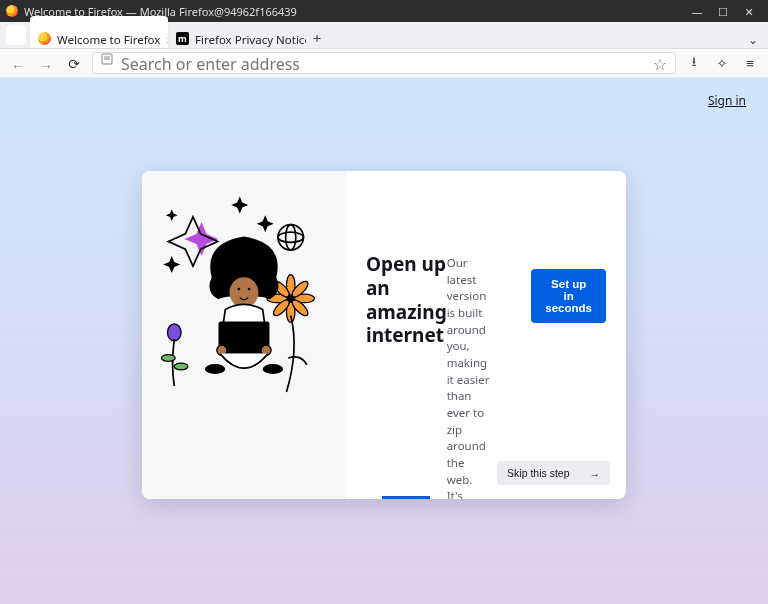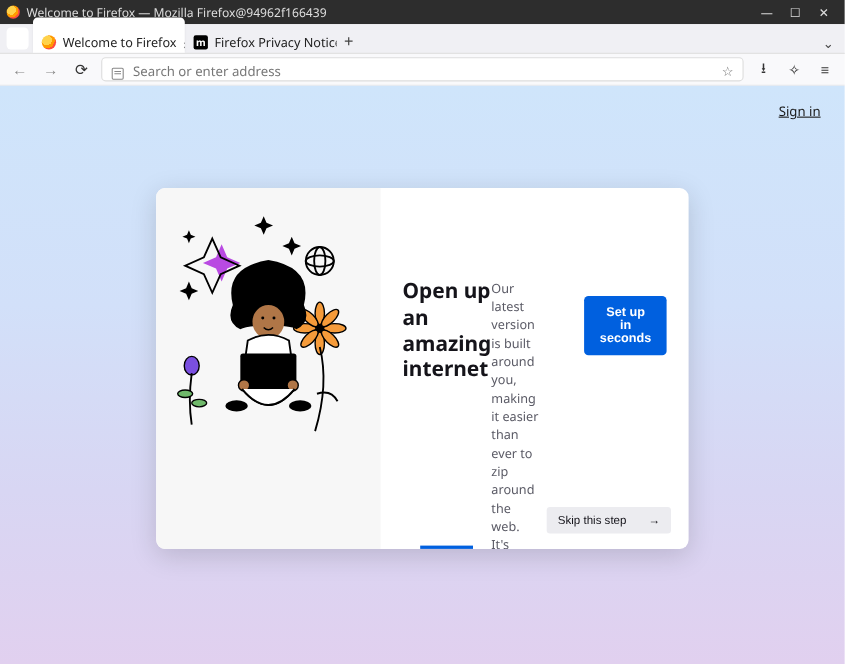--- a/index.html
+++ b/index.html
@@ -18,21 +18,21 @@
   .tabicon.firefox { background: radial-gradient(circle at 35% 35%, #ffd24a 0 38%, #ff9b00 38% 60%, #ff4f3d 60% 82%, #9535ff 82% 100%); }
   .tabicon.moz { background:#000; color:#fff; border-radius:2px; font-size:9px; line-height:13px; text-align:center; font-weight:700; }
   .tab .close { margin-left:auto; font-size:12px; color:#555; cursor:pointer; }
   .newtab { width:22px; text-align:center; font-size:15px; color:#444; cursor:pointer; }
   .tabstrip .right { margin-left:auto; display:flex; align-items:center; }
   .tabstrip .chev { width:22px; text-align:center; font-size:12px; color:#444; cursor:pointer; }
   
   .toolbar { height: 29px; background: #f9f9fb; display:flex; align-items:center; padding: 0 8px; gap: 8px; border-bottom:1px solid #e8e8ec; }
   .nav-icon { width:20px; display:flex; align-items:center; justify-content:center; color:#888; cursor:default; font-size:14px; }
   .nav-icon.clickable { color:#333; cursor:pointer; }
-  .urlbar { flex:1; height: 22px; background:#fff; border:1px solid #ddd; border-radius: 4px; display:flex; align-items:flex-end; padding: 0 8px; gap:8px; font-size: 12px; color:#777; }
+  .urlbar { flex:1; height: 22px; background:#fff; border:1px solid #ddd; border-radius: 4px; display:flex; align-items:flex-start; padding: 0 8px; gap:8px; font-size: 16px; color:#777; }
   .urlbar .bookmark { margin-left:auto; cursor:pointer; }
   .rt-icon { width:20px; text-align:center; color:#333; font-size:13px; cursor:pointer; }
   
   .content { position:relative; height: 526px; background: linear-gradient(180deg, #cfe5fb 0%, #d2e0f9 38%, #d8d6f3 70%, #e1d0ef 100%); }
   .signin { position:absolute; top:14px; right:22px; font-size:12px; color:#1a1a1a; text-decoration:underline; cursor:pointer; }
   .card { position:absolute; left:142px; top:93px; width:484px; height:328px; background:#fff; border-radius:8px; box-shadow:0 6px 24px rgba(0,0,0,.15); display:flex; overflow:hidden; }
   .card-left { width:240px; background:#f7f7f7; position:relative; }
   .card-right { flex:1; padding: 76px 20px 20px 20px; display:flex; }
   .h1 { font-size:19px; font-weight:700; color:#15141a; line-height:1.25; margin-top:6px; }
   .desc { font-size:11.5px; color:#5b5b66; line-height:1.45; margin-top:8px; }

